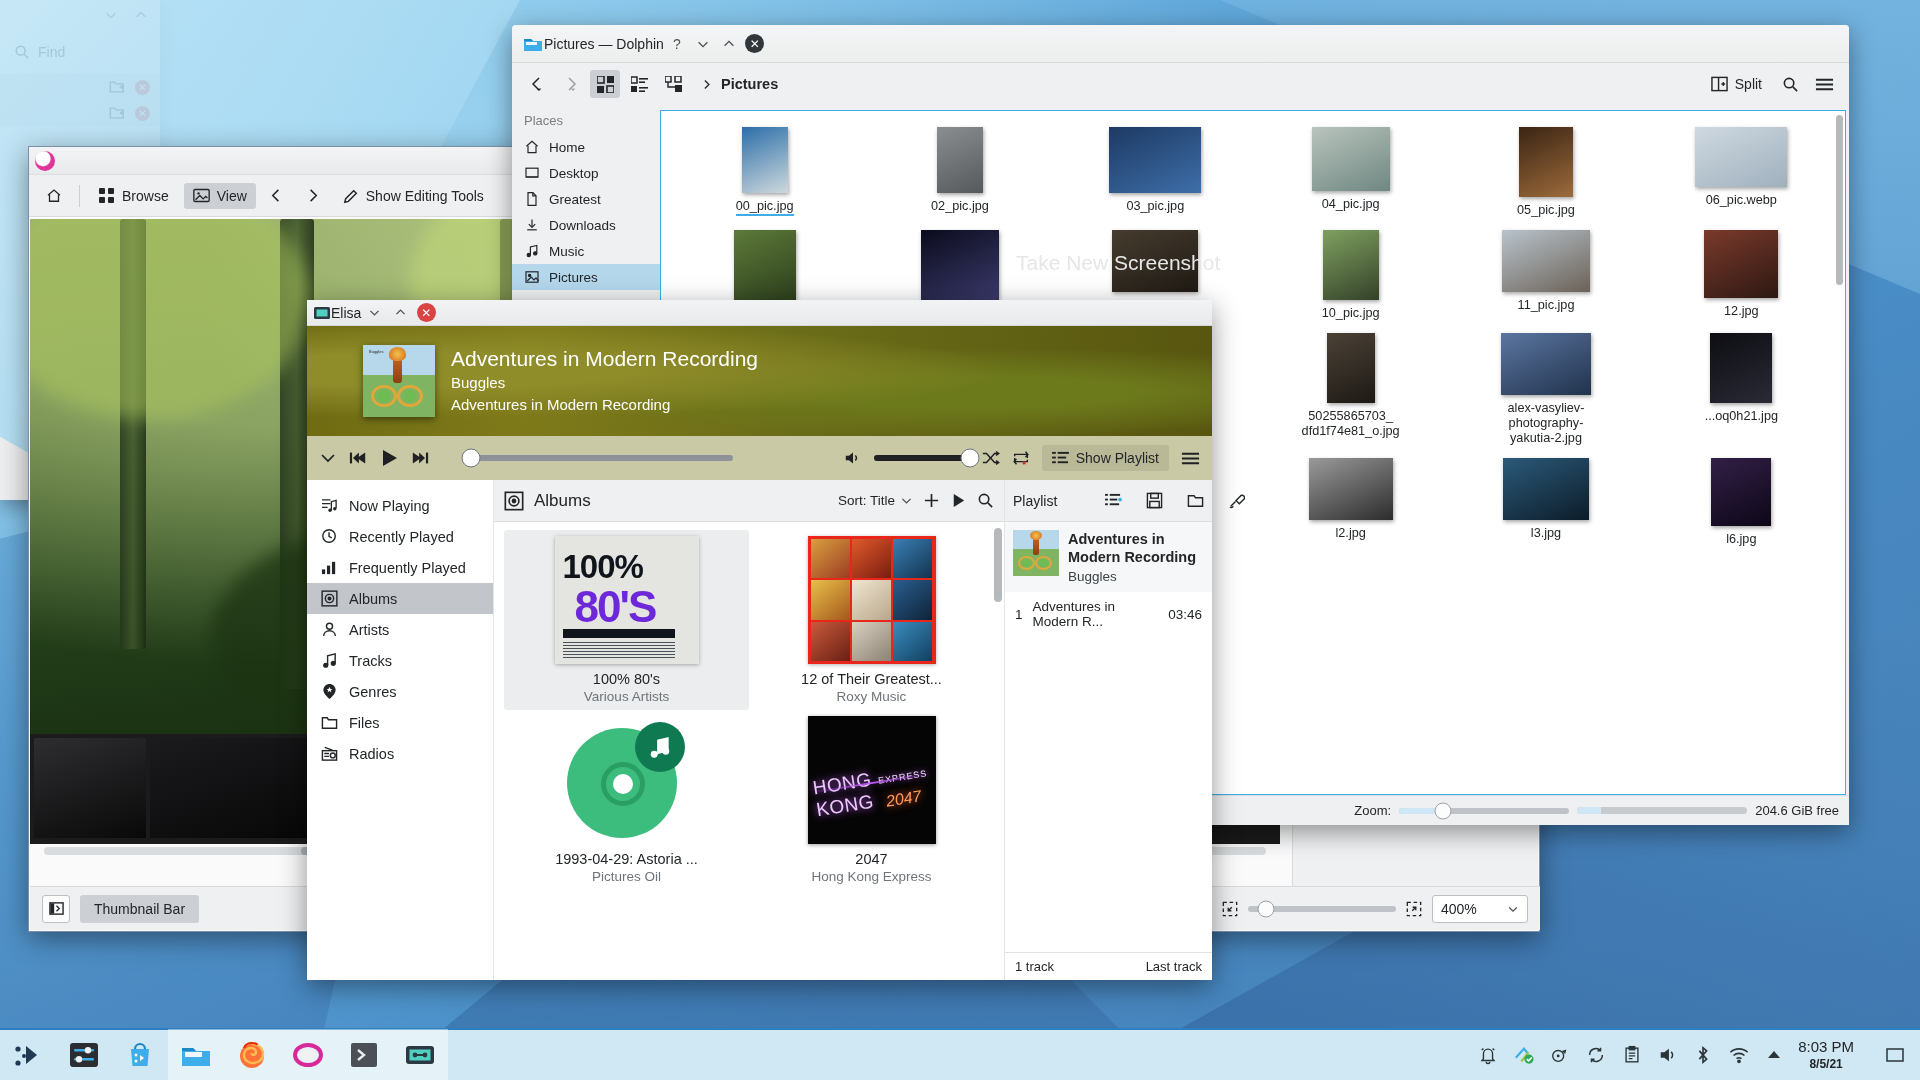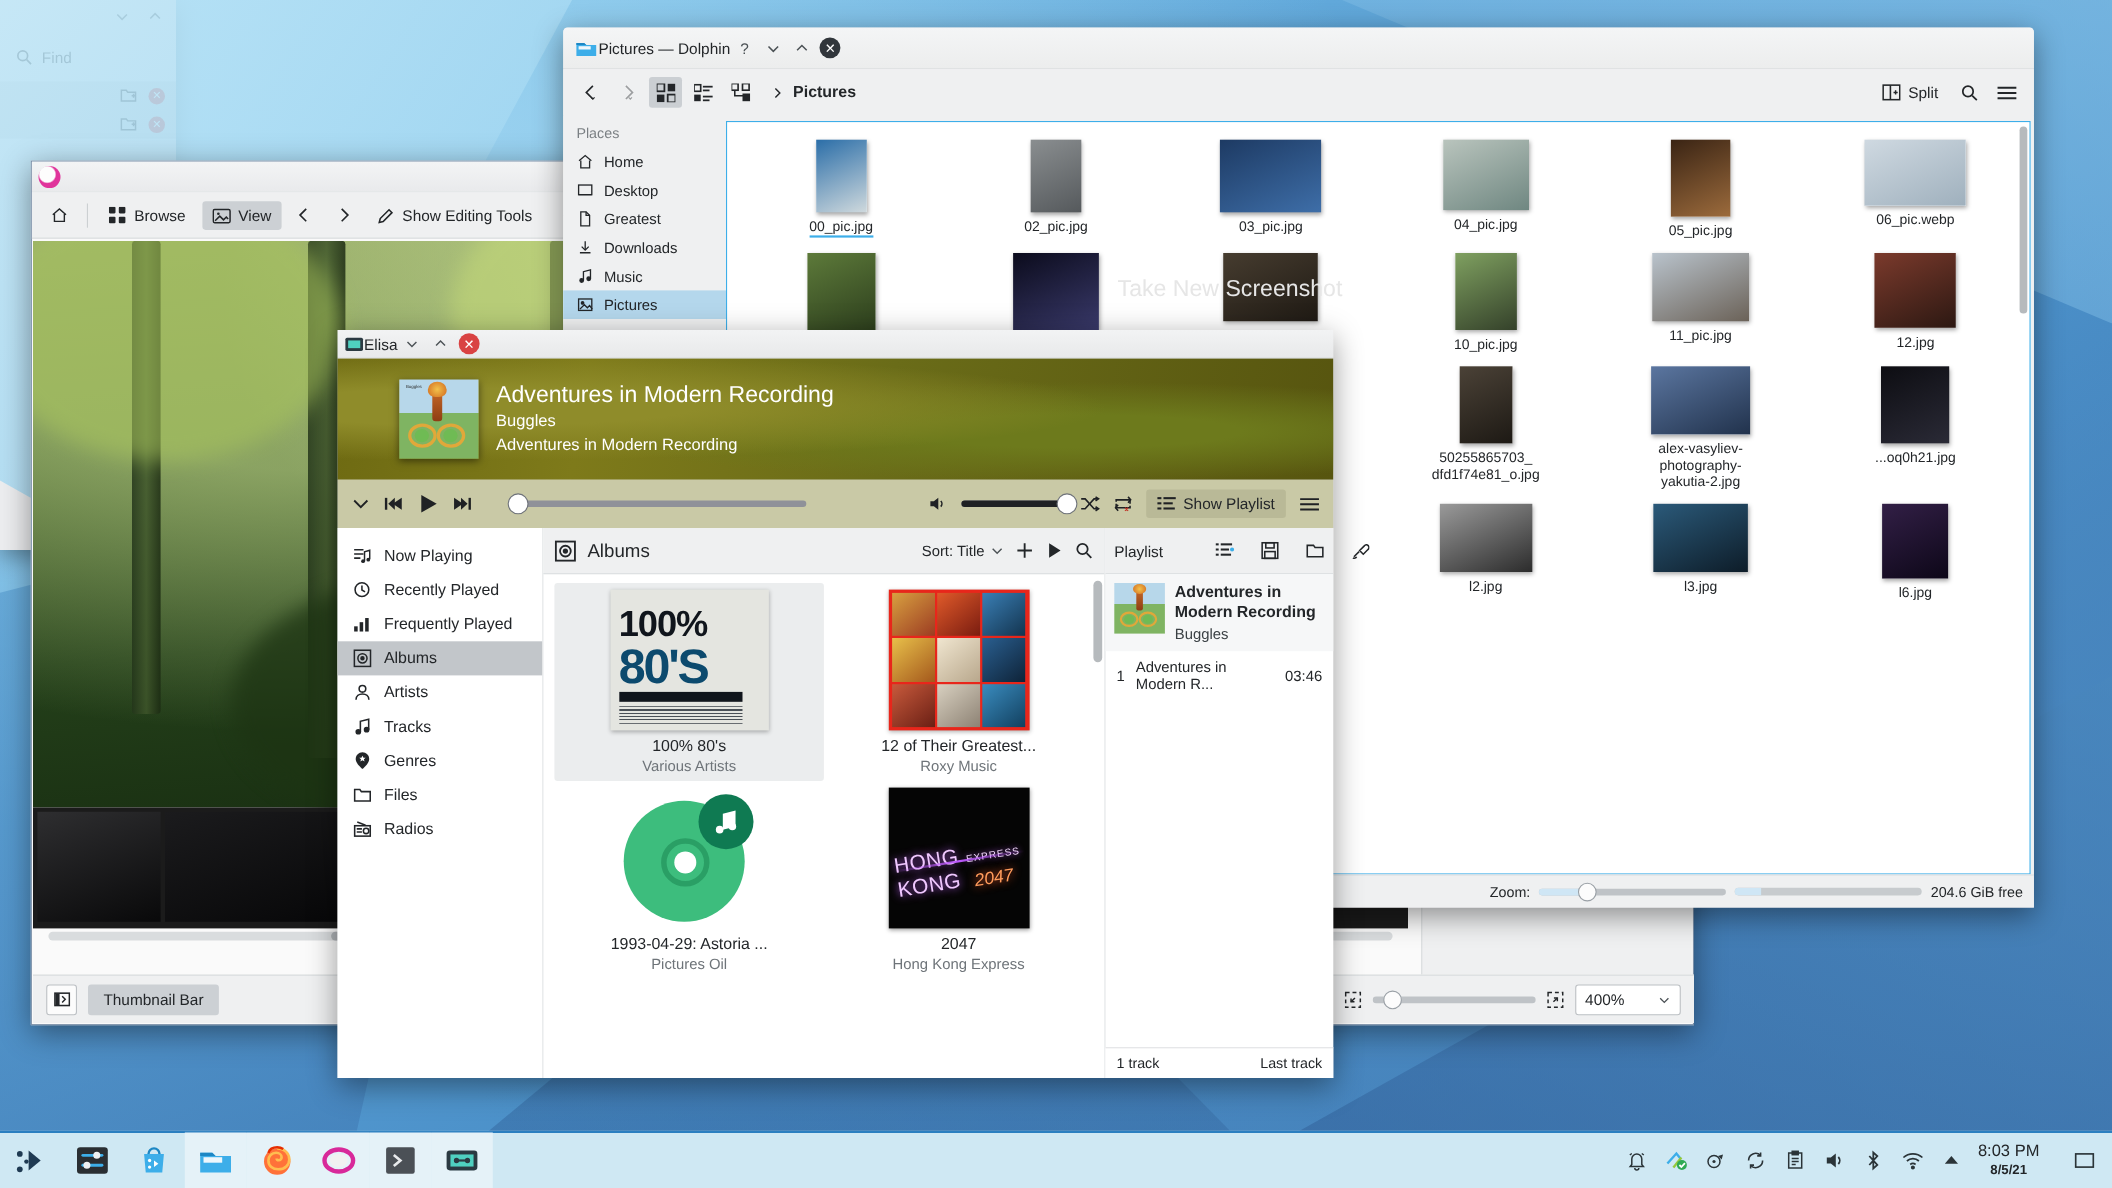--- a/index.html
+++ b/index.html
@@ -37,21 +37,21 @@
 
   
   #gwenview{left:28px;top:146px;width:1512px;height:786px;border:1px solid #7a8fa8;
      background:#fafafa;}
   #gwenview .gv-top{height:28px;background:linear-gradient(#f3f4f5,#e9eaec);
      display:flex;align-items:center;padding:0 6px;border-bottom:1px solid #dcdfe1;}
   .gv-logo{width:20px;height:20px;border-radius:50%;
      background:radial-gradient(circle at 40% 38%,#fdfdfd 0 40%,#e0349b 48% 72%,#c81f85 100%);}
   #gwenview .gv-toolbar{height:42px;display:flex;align-items:center;gap:6px;padding:0 10px;
      background:#eff0f1;border-bottom:1px solid #d8dbdd;}
-  .tb-item{display:flex;align-items:flex-end;gap:7px;padding:5px 9px;border-radius:3px;font-size:14px;color:#232629;}
+  .tb-item{display:flex;align-items:flex-start;gap:7px;padding:5px 9px;border-radius:3px;font-size:14px;color:#232629;}
   .tb-item.active{background:#ccd0d4;}
   .tb-sep{width:1px;height:22px;background:#ccd0d2;margin:0 4px;}
   #gv-canvas{position:absolute;left:1px;top:72px;width:1510px;height:670px;overflow:hidden;}
   .gv-photo{position:absolute;left:0;top:0;width:1250px;height:515px;
     background:
       radial-gradient(ellipse at 22% 14%, rgba(205,225,150,.55) 0 22%, rgba(0,0,0,0) 60%),
       radial-gradient(ellipse at 62% 10%, rgba(222,238,176,.48) 0 18%, rgba(0,0,0,0) 55%),
       linear-gradient(175deg,#5e7437 0%,#3f5d26 30%,#24401a 62%,#15290f 100%);}
   .gv-photo .trunk{position:absolute;width:26px;border-radius:3px;
      background:linear-gradient(90deg,#23351a,#3e552a,#1b2a12);opacity:.85;}
@@ -919,21 +919,21 @@
               <path d="M11.5 11.5 16 16"></path>
             </svg>
           </div>
       </div>
 
       <div class="el-albums">
         <div class="alb-grid">
           <div class="alb sel">
             <div style="width:144px;height:128px;background:#e4e5e0;position:relative;box-shadow:0 1px 4px rgba(0,0,0,.3);">
               <div style="position:absolute;left:8px;top:12px;font-size:33px;font-weight:bold;color:#10151c;letter-spacing:-1px;">100%</div>
-              <div style="position:absolute;left:8px;top:46px;font-size:44px;font-weight:bold;color:#0c4a6e;letter-spacing:-2px;">80'S</div>
+              <div style="position:absolute;left:20px;top:46px;font-size:44px;font-weight:bold;color:#6d28d9;letter-spacing:-2px;">80'S</div>
               <div style="position:absolute;left:8px;bottom:26px;width:112px;height:9px;background:#10151c;"></div>
               <div style="position:absolute;left:8px;bottom:6px;width:112px;height:16px;background:repeating-linear-gradient(#4a5057 0 1px,transparent 1px 3px);"></div>
             </div>
             <div class="at">100% 80's</div>
             <div class="aa">Various Artists</div>
           </div>
           <div class="alb">
             <div style="width:128px;height:128px;background:#e8261b;position:relative;box-shadow:0 1px 4px rgba(0,0,0,.3);display:grid;grid-template-columns:1fr 1fr 1fr;grid-template-rows:1fr 1fr 1fr;gap:2px;padding:3px;">
               <div style="background:linear-gradient(140deg,#d8a040,#9c3c22);"></div>
               <div style="background:linear-gradient(140deg,#e05a2a,#7a1c10);"></div>

